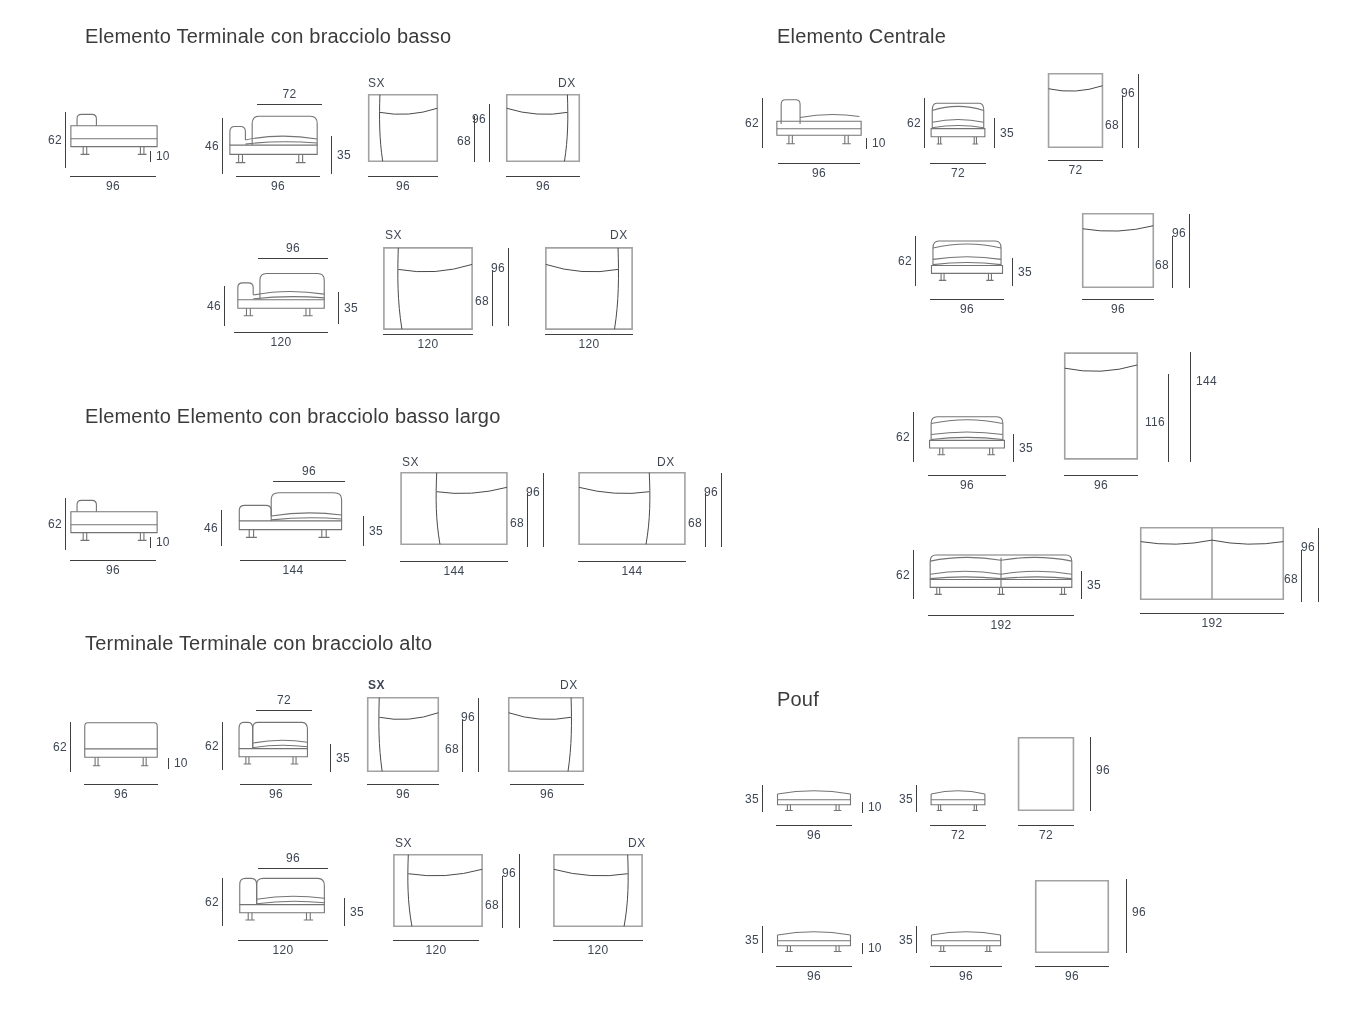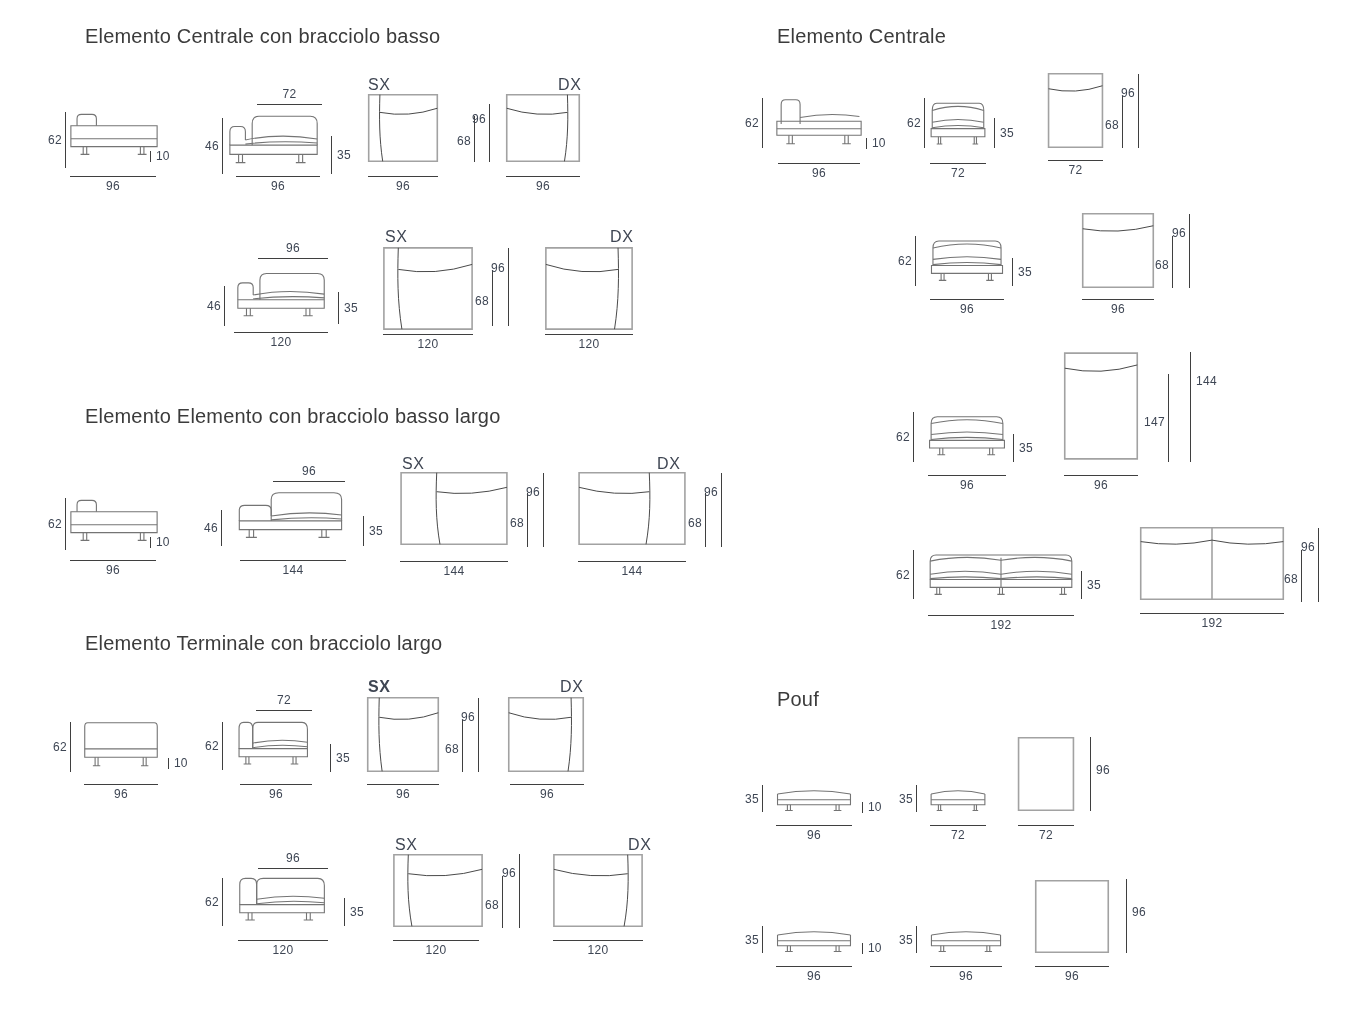--- a/index.html
+++ b/index.html
@@ -16,28 +16,28 @@
   .hd b{display:block;font-weight:400;padding-top:3px;letter-spacing:.3px}
   .hd.up b{padding:0 0 4px 0}
   .vd{position:absolute;width:0;border-left:1px solid #3f3f3f}
   .vd b{position:absolute;font-weight:400;font-size:12px;color:#3e4654;white-space:nowrap;
         transform:translateY(-50%);letter-spacing:.3px}
   .vd b.l{right:4px}
   .vd b.r{left:5px}
   .lgd{position:absolute;display:flex;align-items:center;gap:5px;color:#3e4654;font-size:12px}
   .lgd i{display:block;height:11px;width:0;border-left:1px solid #3f3f3f}
   .lgd b{font-weight:400}
-  .tag{position:absolute;font-size:16px;color:#3f4653;letter-spacing:.6px}
+  .tag{position:absolute;font-size:12px;color:#3f4653;letter-spacing:.6px}
   .tag.b{font-weight:700}
 </style>
 </head>
 <body>
 
 <div id="canvas">
-    <div class="ttl" style="left:85px;top:25px">Elemento Centrale con bracciolo basso</div>
+    <div class="ttl" style="left:85px;top:25px">Elemento Terminale con bracciolo basso</div>
     <div class="fig" style="left:70px;top:110px;width:88px;height:54px">
       <svg viewBox="0 0 100 62" preserveAspectRatio="none">
         <path class="f" vector-effect="non-scaling-stroke" d="M8,18 V10 Q8,5 13,5 H25 Q30,5 30,10 V18"></path>
         <path class="f" vector-effect="non-scaling-stroke" d="M1,18 H99 V42 H1 Z"></path>
         <path class="f" vector-effect="non-scaling-stroke" d="M1,33 H99"></path>
         <path class="f" vector-effect="non-scaling-stroke" d="M15,42 V51 M19,42 V51 M12,51 H22"></path>
         <path class="f" vector-effect="non-scaling-stroke" d="M80,42 V51 M84,42 V51 M77,51 H87"></path>
       </svg>
     </div>
     <div class="vd" style="left:65px;top:112px;height:56px">
@@ -236,21 +236,21 @@
     <div class="hd" style="left:578px;top:561px;width:108px">
       <i></i>
       <b>144</b>
     </div>
     <div class="vd" style="left:705px;top:493px;height:54px">
       <b class="l" style="top:55%">68</b>
     </div>
     <div class="vd" style="left:721px;top:473px;height:74px">
       <b class="l" style="top:26%">96</b>
     </div>
-    <div class="ttl" style="left:85px;top:632px">Elemento Terminale con bracciolo largo</div>
+    <div class="ttl" style="left:85px;top:632px">Terminale Terminale con bracciolo alto</div>
     <div class="fig" style="left:84px;top:718px;width:74px;height:58px">
       <svg viewBox="0 0 100 62" preserveAspectRatio="none">
         <path class="f" vector-effect="non-scaling-stroke" d="M1,9 Q1,5 5,5 H95 Q99,5 99,9 V42 H1 Z"></path>
         <path class="f" vector-effect="non-scaling-stroke" d="M1,33 H99"></path>
         <path class="f" vector-effect="non-scaling-stroke" d="M15,42 V51 M19,42 V51 M12,51 H22"></path>
         <path class="f" vector-effect="non-scaling-stroke" d="M80,42 V51 M84,42 V51 M77,51 H87"></path>
       </svg>
     </div>
     <div class="vd" style="left:70px;top:722px;height:50px">
       <b class="l" style="top:50%">62</b>
@@ -494,21 +494,21 @@
       <svg viewBox="0 0 100 100" preserveAspectRatio="none">
         <path class="g" vector-effect="non-scaling-stroke" d="M1,1 H99 V99 H1 Z"></path>
         <path class="d" vector-effect="non-scaling-stroke" d="M1,15 Q50,22 99,12"></path>
       </svg>
     </div>
     <div class="hd" style="left:1064px;top:475px;width:74px">
       <i></i>
       <b>96</b>
     </div>
     <div class="vd" style="left:1168px;top:374px;height:88px">
-      <b class="l" style="top:55%">147</b>
+      <b class="l" style="top:55%">116</b>
     </div>
     <div class="vd" style="left:1190px;top:352px;height:110px">
       <b class="r" style="top:26%">144</b>
     </div>
     <div class="fig" style="left:928px;top:548px;width:146px;height:56px">
       <svg viewBox="0 0 200 64" preserveAspectRatio="none">
         <path class="f" vector-effect="non-scaling-stroke" d="M3,36 V15 Q3,8 11,8 H189 Q197,8 197,15 V36"></path>
         <path class="f" vector-effect="non-scaling-stroke" d="M3,15 Q50,7 100,14 Q150,7 197,15"></path>
         <path class="f" vector-effect="non-scaling-stroke" d="M100,11 V45"></path>
         <path class="f" vector-effect="non-scaling-stroke" d="M3,30 Q50,23 100,30"></path>

